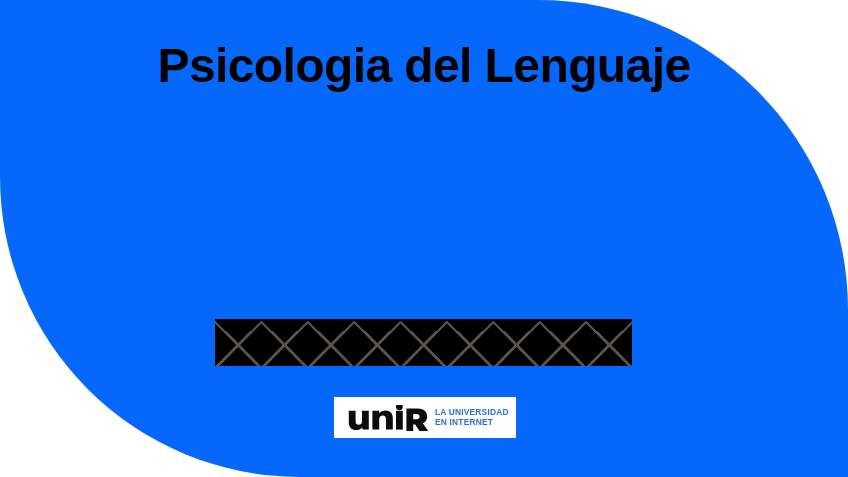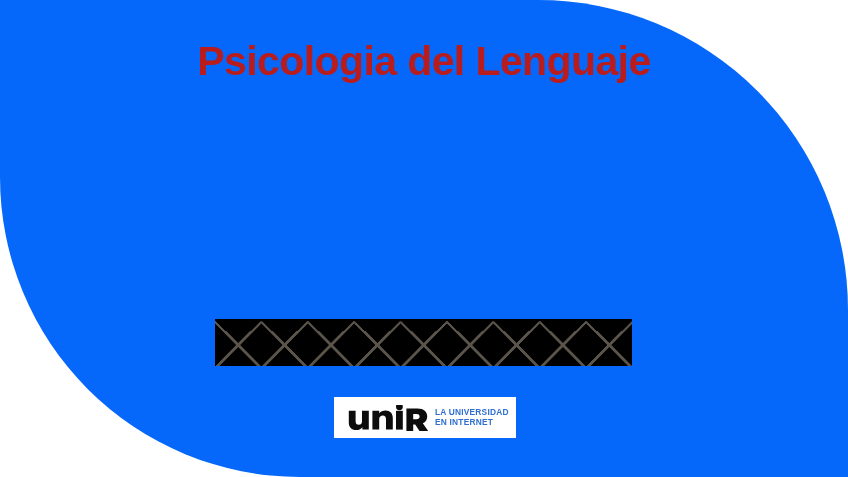--- a/index.html
+++ b/index.html
@@ -36,22 +36,22 @@
     border-bottom-left-radius: 300px;
   }
 
   
   .title {
     position: absolute;
     left: 0;
     top: 38px;
     width: 848px;
     text-align: center;
-    color: #b91c1c;
-    font-size: 41px;
+    color: #000000;
+    font-size: 48px;
     font-weight: bold;
     letter-spacing: -0.6px;
     line-height: 1.15;
     white-space: nowrap;
   }
 
   
   .subtitle {
     position: absolute;
     left: 104px;

